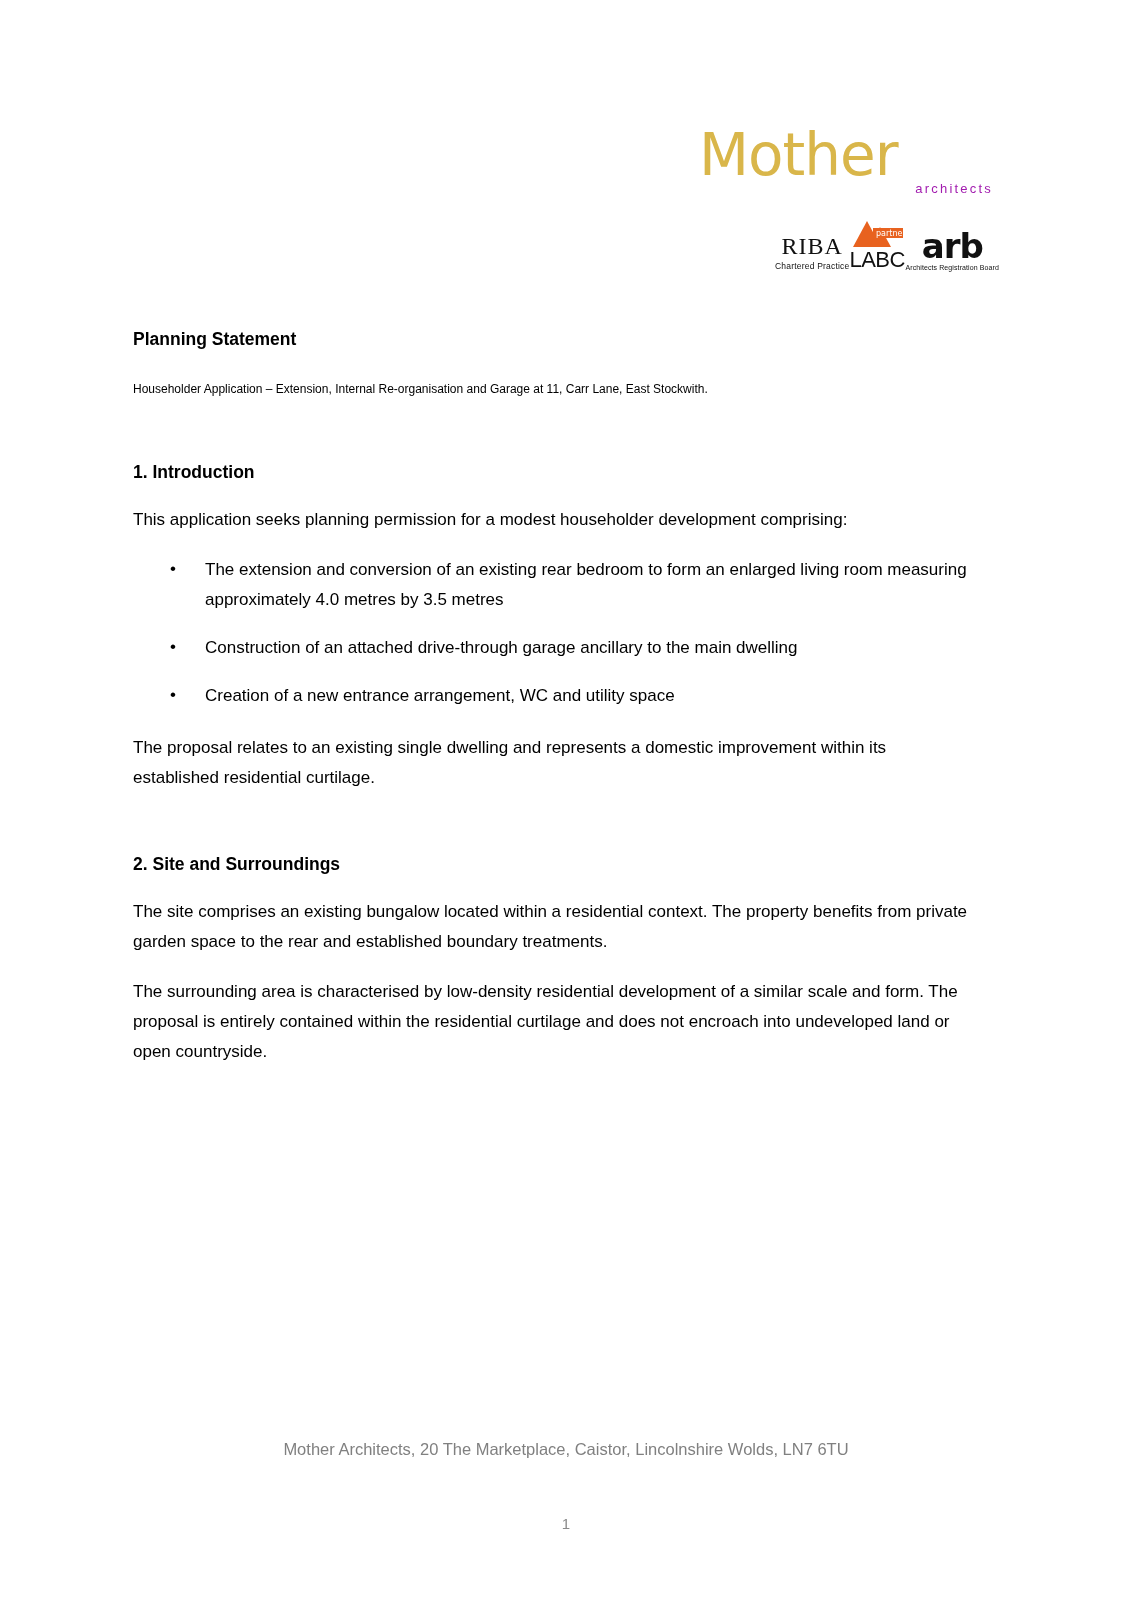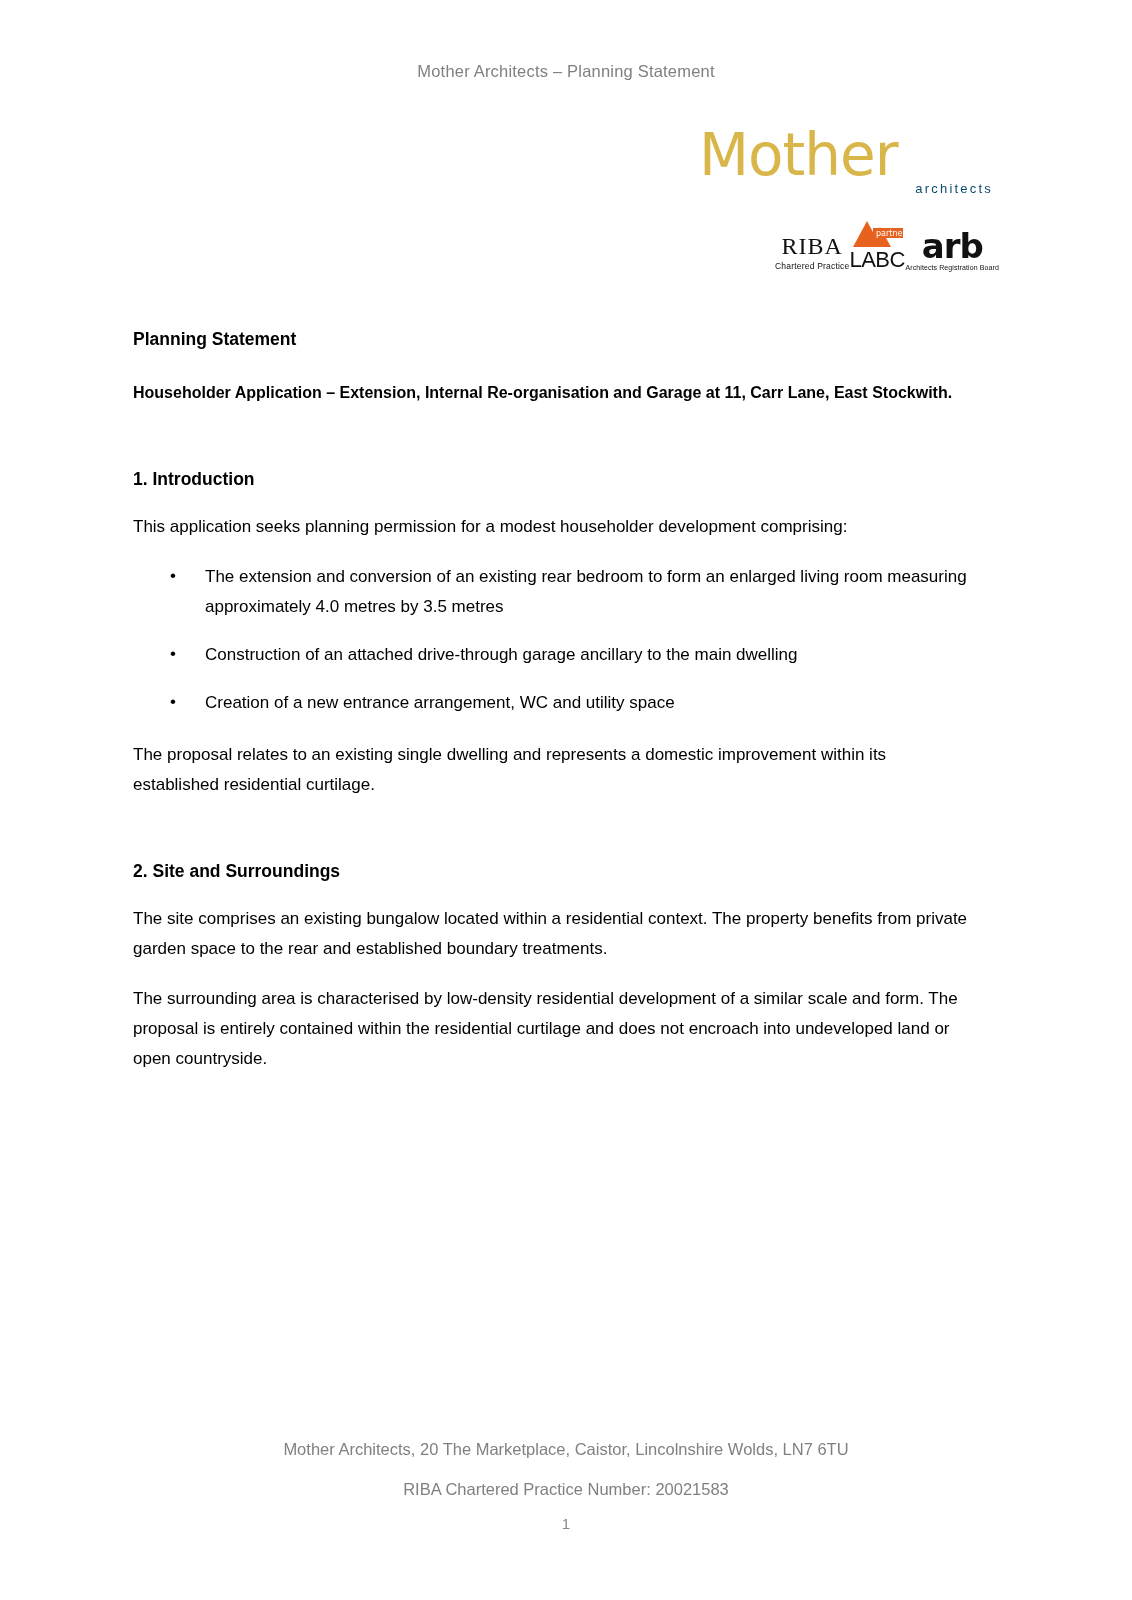--- a/index.html
+++ b/index.html
@@ -45,21 +45,21 @@
     font-family: "DejaVu Sans", sans-serif;
     font-size: 58px;
     line-height: 0.95;
     color: #d9b64a;
     letter-spacing: -1px;
     font-weight: 400;
     text-align: left;
   }
   .logo-sub {
     font-size: 13px;
-    color: #0c4a6e;
+    color: #a21caf;
     letter-spacing: 2.2px;
     margin-top: -2px;
     padding-right: 6px;
   }
 
   .accred-row {
     display: flex;
     align-items: flex-end;
     justify-content: flex-end;
     gap: 0;
@@ -125,22 +125,22 @@
     top: 326px;
     width: 843px;
   }
   .title-line {
     font-size: 17.5px;
     font-weight: bold;
     line-height: 1.55;
     margin-bottom: 26px;
   }
   .subtitle-line {
-    font-size: 16px;
-    font-weight: bold;
+    font-size: 12px;
+    font-weight: normal;
     line-height: 1.75;
     margin-bottom: 45px;
   }
   .section-heading {
     font-size: 17.5px;
     font-weight: bold;
     margin-top: 62px;
     margin-bottom: 22px;
   }
   .para {
@@ -180,21 +180,20 @@
   }
   .footer-1 { top: 1432px; font-size: 16.5px; }
   .footer-2 { top: 1472px; font-size: 16.5px; }
   .page-number { top: 1507px; font-size: 15px; color: #8a8a8a; }
 </style>
 </head>
 <body>
 
 <div class="page">
 
-  <div class="doc-header">Mother Architects – Planning Statement</div>
 
   <div class="logo-block">
     <div class="logo-wordmark">Mother</div>
     <div class="logo-sub">architects</div>
 
     <div class="accred-row">
 
       <div class="accred">
         <div class="riba-main">RIBA</div>
         <div class="riba-sub">Chartered Practice</div>
@@ -236,16 +235,15 @@
 
     <div class="para">The proposal relates to an existing single dwelling and represents a domestic improvement within its established residential curtilage.</div>
 
     <div class="section-heading">2. Site and Surroundings</div>
     <div class="para">The site comprises an existing bungalow located within a residential context. The property benefits from private garden space to the rear and established boundary treatments.</div>
     <div class="para">The surrounding area is characterised by low-density residential development of a similar scale and form. The proposal is entirely contained within the residential curtilage and does not encroach into undeveloped land or open countryside.</div>
 
   </div>
 
   <div class="footer footer-1">Mother Architects, 20 The Marketplace, Caistor, Lincolnshire Wolds, LN7 6TU</div>
-  <div class="footer footer-2">RIBA Chartered Practice Number: 20021583</div>
   <div class="footer page-number">1</div>
 
 </div>
 
 </body></html>

